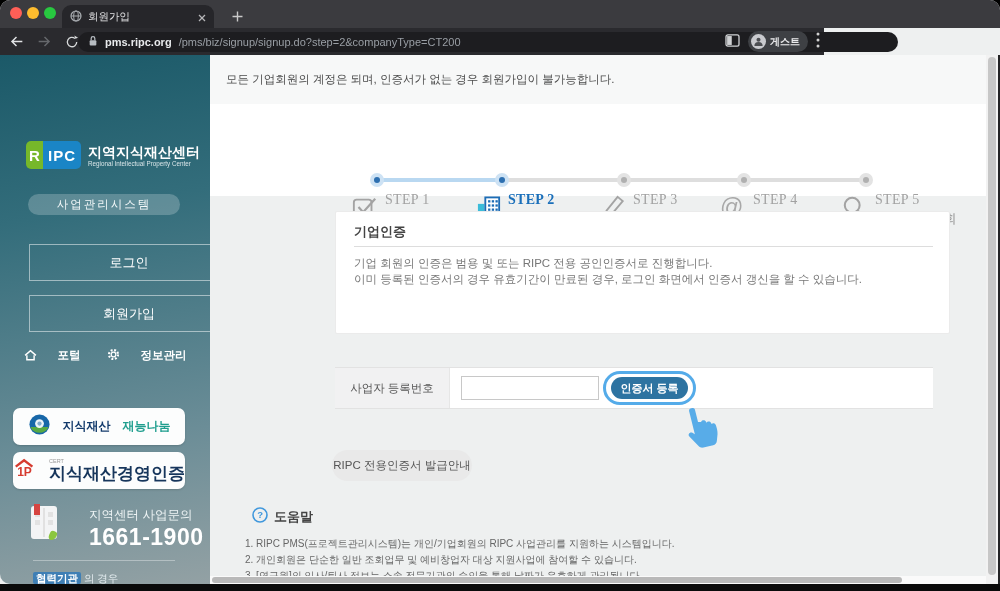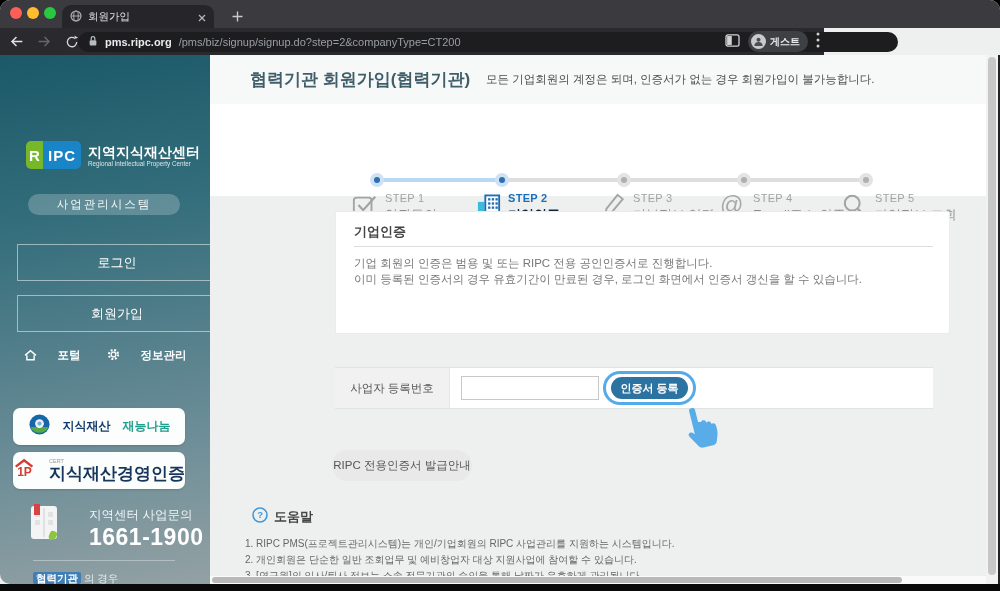--- a/index.html
+++ b/index.html
@@ -28,21 +28,21 @@
 
   
   .sidebar { position:absolute; left:0; top:55px; width:210px; height:529px; background:linear-gradient(170deg,#1b5968 0%,#336d7b 30%,#6b8d97 72%,#93a1a4 100%); border-bottom-left-radius:10px; }
   .logo-row { position:absolute; left:26px; top:86px; display:flex; align-items:center; gap:7px; }
   .logo-blocks { display:flex; border-radius:5px; overflow:hidden; height:28px; }
   .lb-r { background:#76b82a; color:#fff; font-weight:bold; font-size:15px; width:17px; display:flex; align-items:center; justify-content:center; }
   .lb-ipc { background:#1a85c6; color:#fff; font-weight:bold; font-size:15px; padding:0 5px; letter-spacing:1px; display:flex; align-items:center; justify-content:center; }
   .logo-name { color:#fff; font-weight:bold; font-size:14px; line-height:16px; }
   .logo-en { color:#d9e5e8; font-size:6.3px; }
   .sys-pill { position:absolute; left:28px; top:139px; width:152px; height:21px; border-radius:11px; background:rgba(255,255,255,0.22); color:#f4f9fa; font-size:11.5px; letter-spacing:2px; display:flex; align-items:center; justify-content:center; }
-  .side-btn { position:absolute; left:17px; width:200px; height:37px; border:1px solid rgba(255,255,255,0.5); border-radius:0; color:#fff; font-size:13px; display:flex; align-items:center; justify-content:center; background:transparent; cursor:pointer; }
+  .side-btn { position:absolute; left:29px; width:200px; height:37px; border:1px solid rgba(255,255,255,0.5); border-radius:0; color:#fff; font-size:13px; display:flex; align-items:center; justify-content:center; background:transparent; cursor:pointer; }
   .side-btn.login { top:189px; }
   .side-btn.join { top:240px; }
   .side-links { position:absolute; left:0; top:293px; width:210px; display:flex; justify-content:center; gap:26px; }
   .side-link { display:flex; align-items:center; gap:21px; color:#fff; font-size:11.5px; font-weight:bold; }
   .banner { position:absolute; left:13px; width:172px; height:37px; background:#fcfdfd; border-radius:7px; display:flex; align-items:center; justify-content:center; gap:12px; box-shadow:0 1px 2px rgba(0,0,0,0.15); }
   .banner.talent { top:353px; }
   .banner.cert { top:397px; }
   .talent-t1 { color:#123a6b; font-weight:bold; font-size:12px; }
   .talent-t2 { color:#1f9e8e; font-weight:bold; font-size:12px; }
   .cert-col { display:flex; flex-direction:column; line-height:1; }
@@ -63,21 +63,21 @@
   .page-sub { margin-left:16px; color:#4b4b4b; font-size:11.5px; }
   .band-steps { position:absolute; left:0; top:49px; width:776px; height:92px; background:#fff; }
   .progress-line { position:absolute; left:167px; top:74px; width:489px; height:4px; background:#dedede; border-radius:2px; }
   .progress-active { position:absolute; left:167px; top:74px; width:125px; height:4px; background:#b9d8f1; border-radius:2px; }
   .dot { position:absolute; top:69px; width:14px; height:14px; border-radius:50%; background:#e3e3e3; }
   .dot::after { content:""; position:absolute; left:4px; top:4px; width:6px; height:6px; border-radius:50%; background:#b0b0b0; }
   .dot.on { background:#cde2f4; }
   .dot.on::after { background:#2d6fb0; }
   .step-block { position:absolute; top:88px; display:flex; align-items:center; gap:7px; }
   .step-texts { display:flex; flex-direction:column; gap:2px; }
-  .step-num { font-size:11px; color:#a2a2a2; letter-spacing:0.3px; }
+  .step-num { font-size:14px; color:#a2a2a2; letter-spacing:0.3px;font-family:Liberation Serif, serif; }
   .step-name { font-size:13px; color:#8e8e8e; white-space:nowrap; }
   .step-block.active .step-num { color:#1a6fba; font-weight:bold; }
   .step-block.active .step-name { color:#14263f; font-weight:bold; }
 
   .card { position:absolute; left:125px; top:156px; width:615px; height:123px; background:#fff; border:1px solid #ebebeb; border-radius:2px; }
   .card-title { position:absolute; left:18px; top:11px; font-size:13px; font-weight:bold; color:#444; }
   .card-divider { position:absolute; left:18px; top:34px; width:579px; height:1px; background:#ddd; }
   .card-line1 { position:absolute; left:18px; top:44px; font-size:11.5px; color:#777; }
   .card-line2 { position:absolute; left:18px; top:60px; font-size:11.5px; color:#777; }
 
@@ -268,21 +268,20 @@
     <div class="side-divider"></div>
     <div class="notice">
       <div><span class="badge1">협력기관</span><span> 의 경우</span></div>
       <div>수행사 Pool / 시스템 관련 문의는</div>
 
     </div>
   </aside>
 
   <main class="main">
     <div class="band-header">
-      <span class="page-title">협력기관 회원가입(협력기관)</span>
       <span class="page-sub">모든 기업회원의 계정은 되며, 인증서가 없는 경우 회원가입이 불가능합니다.</span>
     </div>
 
     <div class="band-steps">
       <div class="progress-line"></div>
       <div class="progress-active"></div>
       <span class="dot on" style="left:160px"></span>
       <span class="dot on" style="left:285px"></span>
       <span class="dot" style="left:407px"></span>
       <span class="dot" style="left:527px"></span>

